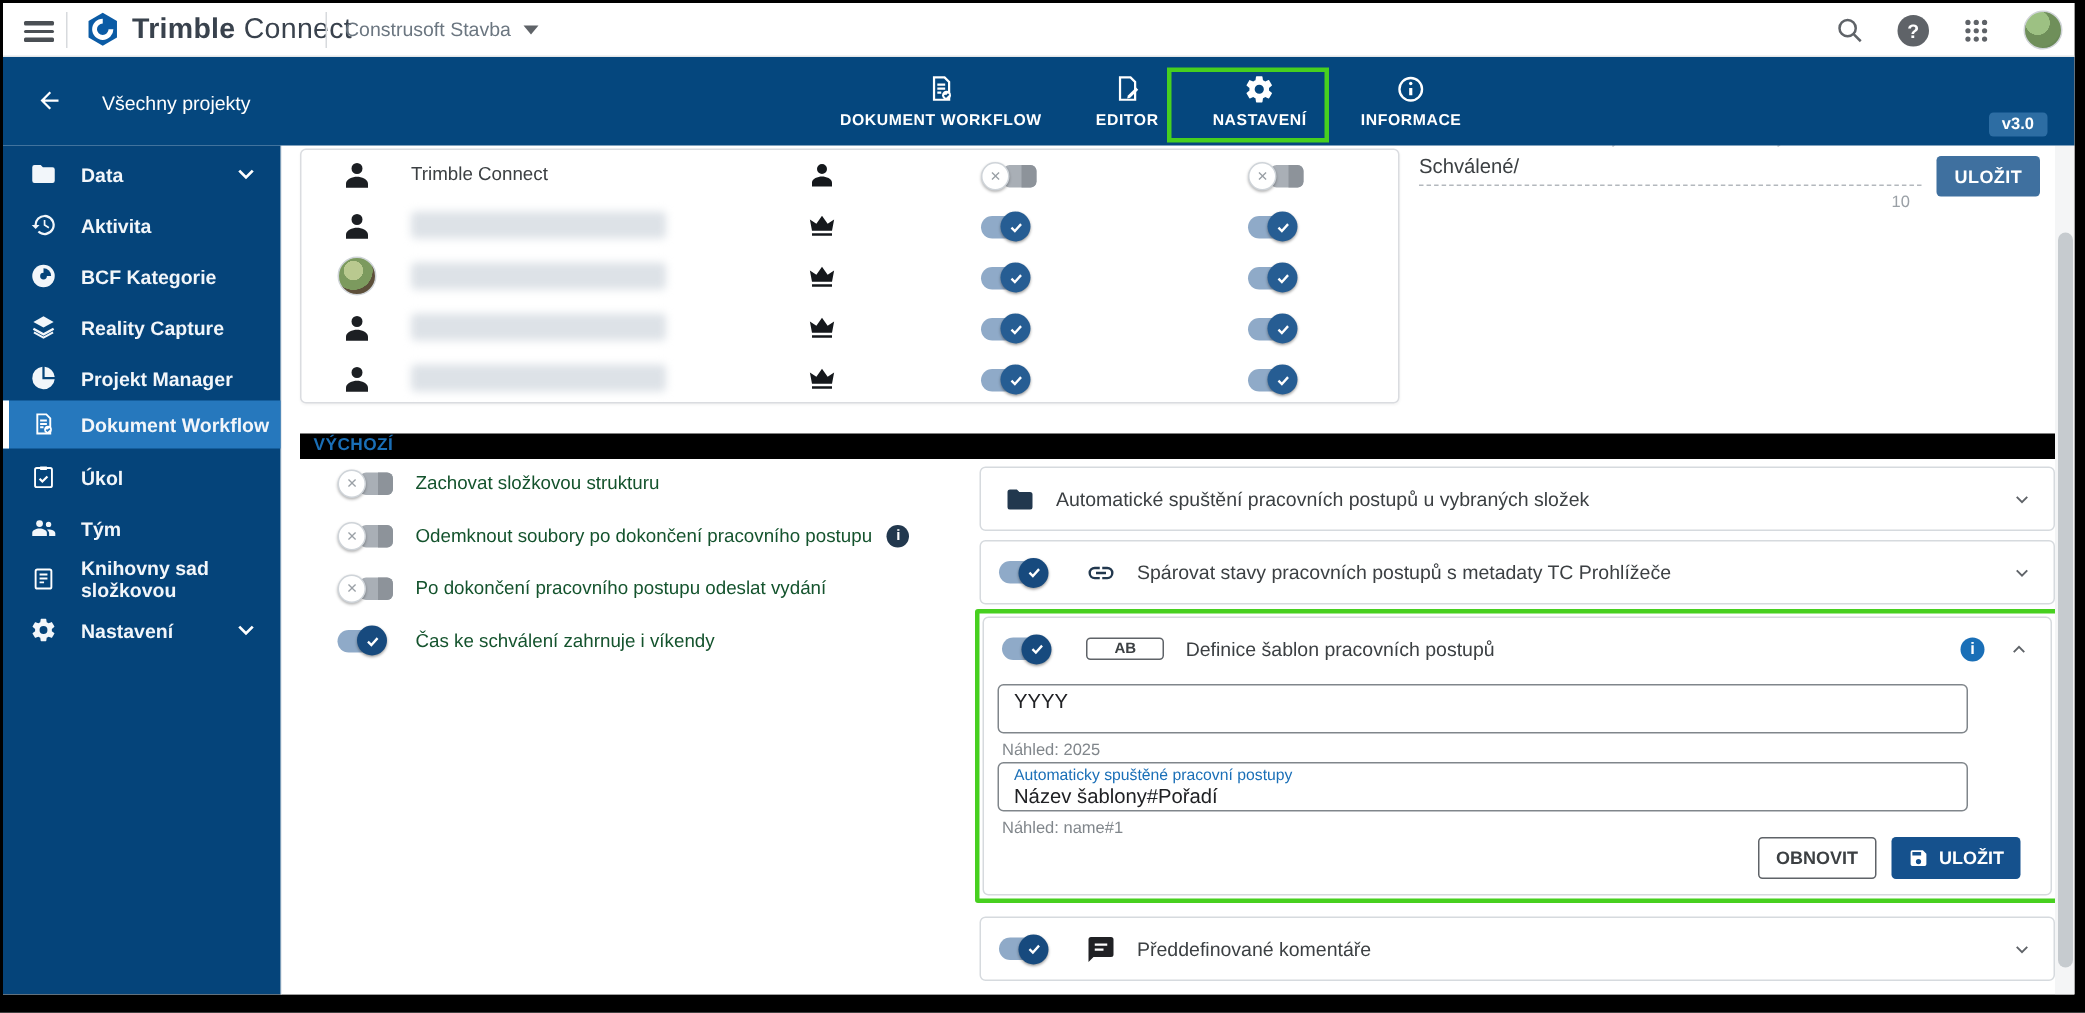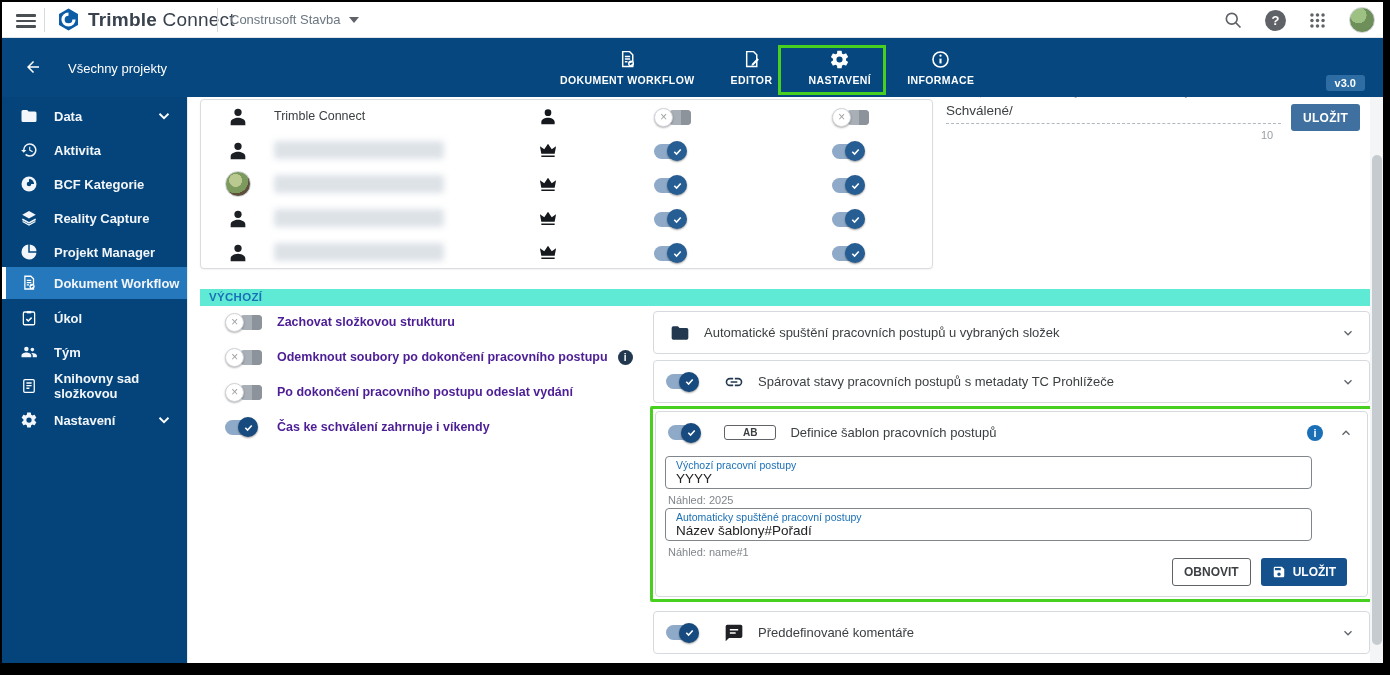--- a/index.html
+++ b/index.html
@@ -64,23 +64,23 @@
   .tg.off .tg-bar::after { content:""; float:right; width:10px; height:15px; background:#8d939a; border-radius:0 4px 4px 0; }
 
   
   .approved { position:absolute; left:758px; top:0; width:400px; height:60px; }
   .approved .clip-label { position:absolute; left:0; top:-11px; width:340px; font-size:11px; color:#9aa0a6; white-space:nowrap; overflow:hidden; }
   .approved .val { position:absolute; left:0; top:6px; width:335px; font-size:13.5px; color:#3c4043; border-bottom:1px dashed #b3b8bd; padding-bottom:5px; }
   .approved .cnt { position:absolute; left:315px; top:32px; font-size:11px; color:#9aa0a6; }
   .btn-save-top { position:absolute; left:1103px; top:7px; height:27px; padding:0 12px; background:#3f709f; color:#fff; border:none; border-radius:3px; font-size:12px; font-weight:700; font-family:inherit; letter-spacing:.3px; cursor:pointer; }
 
   
-  .strip { position:absolute; left:12px; top:192px; width:1170px; height:17px; background:#5eead4; color:#1a6fb7; font-size:11.5px; font-weight:700; line-height:17px; padding-left:9px; letter-spacing:.3px; }
+  .strip { position:absolute; left:12px; top:192px; width:1170px; height:17px; background:#000000; color:#1a6fb7; font-size:11.5px; font-weight:700; line-height:17px; padding-left:9px; letter-spacing:.3px; }
   .opt { position:absolute; left:37px; display:flex; align-items:center; gap:10px; }
-  .opt .lbl { font-size:12.5px; color:#4c1d95; font-weight:700; }
+  .opt .lbl { font-size:12.5px; color:#14532d; font-weight:400; }
   .info-dark { width:15px; height:15px; border-radius:50%; background:#22384e; color:#fff; font-size:10px; font-weight:700; display:flex; align-items:center; justify-content:center; }
 
   
   .panel { position:absolute; left:465px; width:717px; background:#fff; border:1px solid #d6dade; border-radius:4px; }
   .panel-head { position:relative; height:41px; display:flex; align-items:center; }
   .panel-head .tg { margin-left:12px; }
   .panel-head .picon { width:20px; height:20px; margin-left:16px; color:#22384e; }
   .panel-head .picon svg { width:20px; height:20px; display:block; }
   .panel-title { margin-left:14px; font-size:13px; color:#3c4043; }
   .chev-g { position:absolute; right:14px; width:14px; height:14px; color:#5f6368; }
@@ -511,21 +511,20 @@
               </i>
             </span>
           <span class="ab-badge">AB</span>
           <span class="panel-title">Definice šablon pracovních postupů</span>
           <span class="info-blue">i</span>
           <span class="chev-g"><svg viewBox="0 0 24 24" fill="none" stroke="currentColor" stroke-width="2.2">
                 <path d="M6 15l6-6 6 6"></path>
               </svg></span>
         </div>
         <div class="field" style="top:44px">
-          <div class="flabel">Výchozí pracovní postupy</div>
           <div class="fval">YYYY</div>
         </div>
         <div class="preview" style="top:82px">Náhled: 2025</div>
         <div class="field" style="top:96px">
           <div class="flabel">Automaticky spuštěné pracovní postupy</div>
           <div class="fval">Název šablony#Pořadí</div>
         </div>
         <div class="preview" style="top:134px">Náhled: name#1</div>
         <div class="btn-row">
           <button class="btn-obnovit">OBNOVIT</button>

